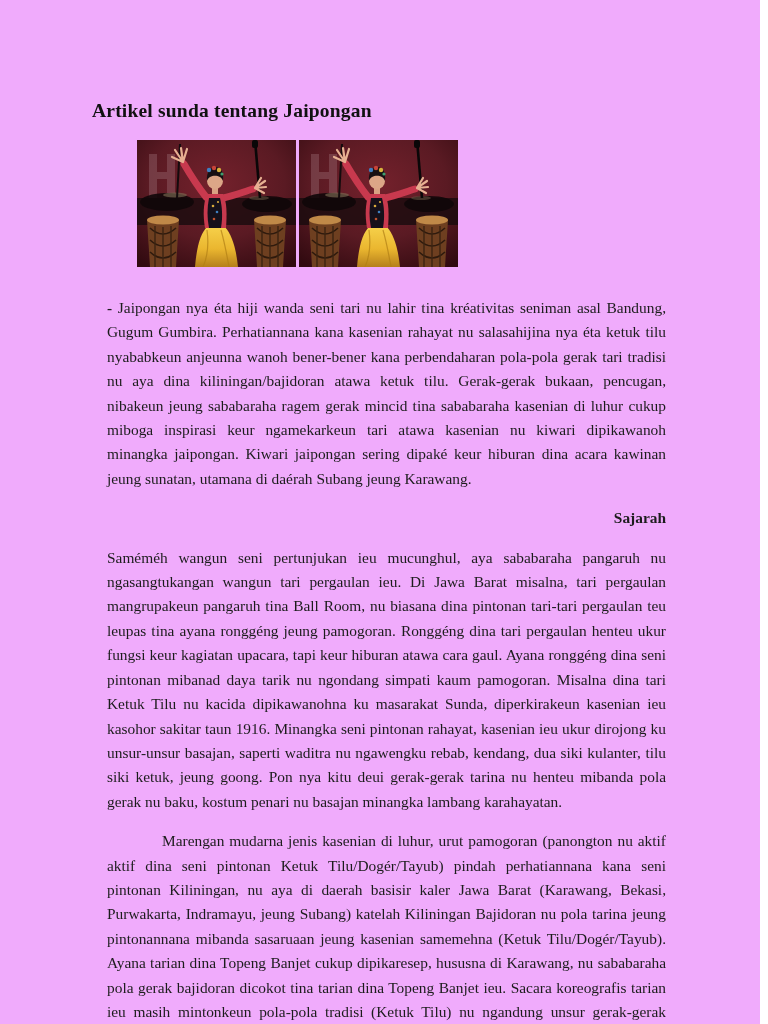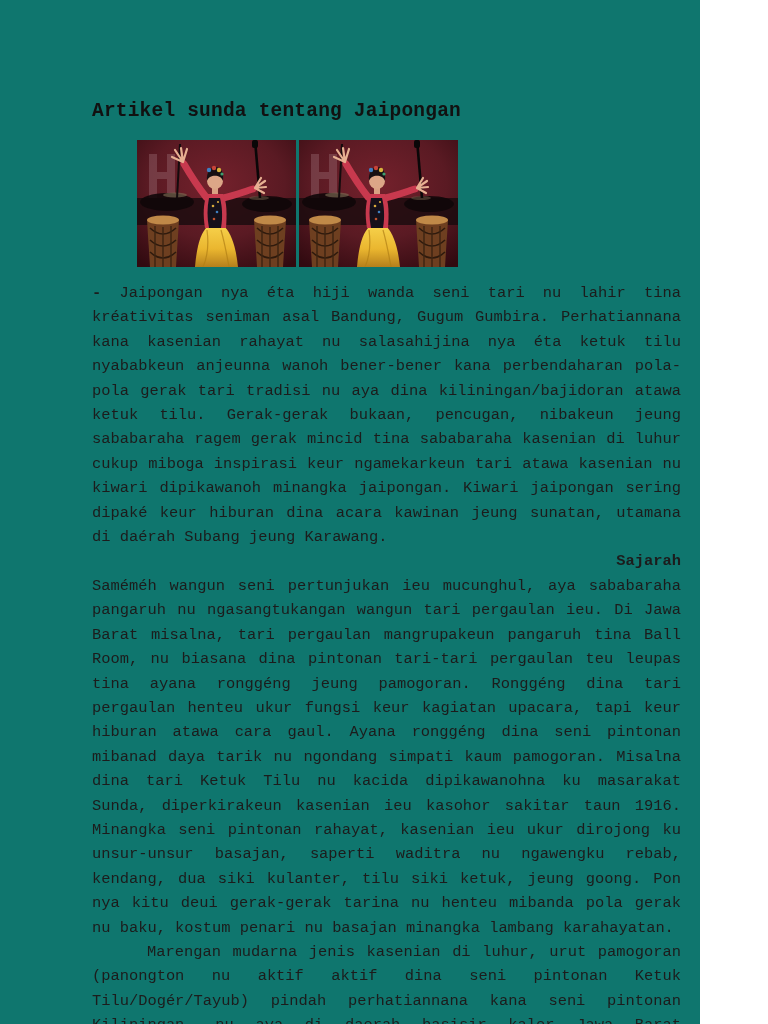--- a/index.html
+++ b/index.html
@@ -2,25 +2,25 @@
 <html><head>
 <meta charset="utf-8">
 <style>
   html, body {
     margin: 0;
     padding: 0;
     background: #ffffff;
   }
   .page {
     position: relative;
-    width: 700px;
+    width: 760px;
     height: 1024px;
-    background: #0f766e;
+    background: #f0abfc;
     overflow: hidden;
-    font-family: Liberation Mono, monospace;
+    font-family: Liberation Serif, serif;
     color: #1c1c1c;
   }
   .doc-title {
     position: absolute;
     left: 92px;
     top: 100px;
     font-size: 19.5px;
     font-weight: bold;
     letter-spacing: 0.2px;
     color: #111111;
@@ -41,21 +41,21 @@
   .body-text {
     position: absolute;
     left: 92px;
     top: 281px;
     width: 589px;
     font-size: 15.4px;
     line-height: 24.4px;
     text-align: justify;
   }
   .body-text p {
-    margin: 0;
+    margin: 15px;
     padding: 0;
   }
   .lead-dash { font-weight: bold; }
   .section-heading {
     font-weight: bold;
     text-indent: 55px;
     text-align: right;
   }
   .indented { text-indent: 55px; }
 </style>

